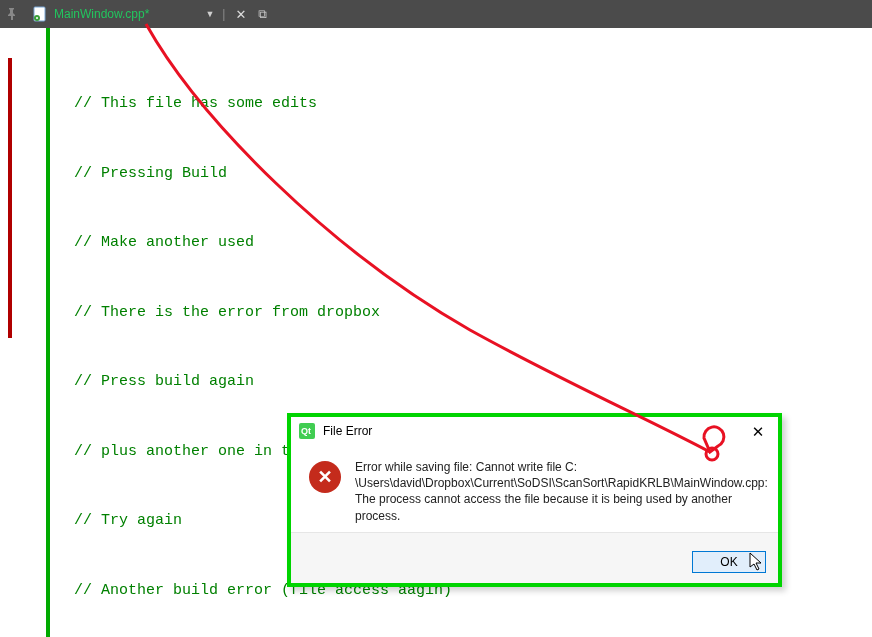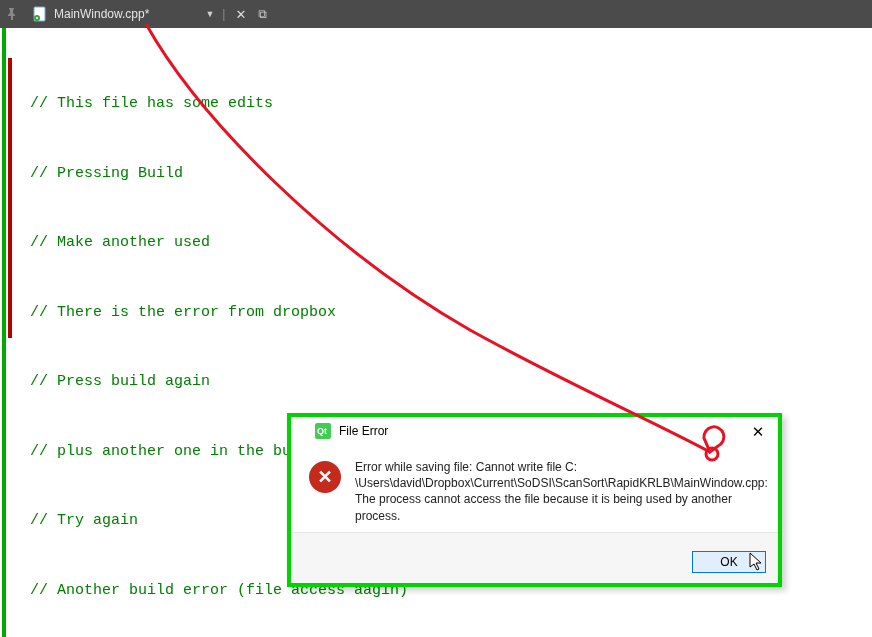--- a/index.html
+++ b/index.html
@@ -26,21 +26,21 @@
     padding: 0 6px;
     height: 100%;
     position: relative;
   }
   .file-icon {
     width: 16px; height: 16px;
     display: inline-block;
     position: relative;
   }
   .file-icon svg { display: block; }
-  .tab-title { color: #e5e5e5; }
+  .tab-title { color: #22c55e; }
   .tab-caret {
     margin-left: 50px;
     color: #cfcfcf;
     font-size: 9px;
   }
   .tab-sep {
     margin: 0 8px;
     color: #8a8a8a;
   }
   .tab-close {
@@ -51,20 +51,21 @@
   .tab-extra {
     color: #cfcfcf;
     margin-left: 10px;
     font-size: 12px;
   }
 
   
   .editor-wrap {
     display: flex;
     height: calc(100% - 28px);
+    padding-left: 44px;
   }
   .gutter-bar {
     width: 4px;
     background: #0a0;
     margin-left: 2px;
   }
   .gutter-bar.dirty {
     background: #b00000;
     height: 280px;
     margin-top: 30px;
@@ -96,21 +97,20 @@
     z-index: 10;
   }
   .dialog-title {
     height: 28px;
     display: flex;
     align-items: center;
     justify-content: space-between;
     padding: 0 6px 0 8px;
     font-size: 12px;
     background: #ffffff;
-    margin-left: 16px;
   }
   .dialog-title-left { display: flex; align-items: center; gap: 8px; }
   .qt-icon {
     width: 16px; height: 16px;
     background: #41cd52;
     border-radius: 2px;
     position: relative;
   }
   .qt-icon::after {
     content: "Qt";

